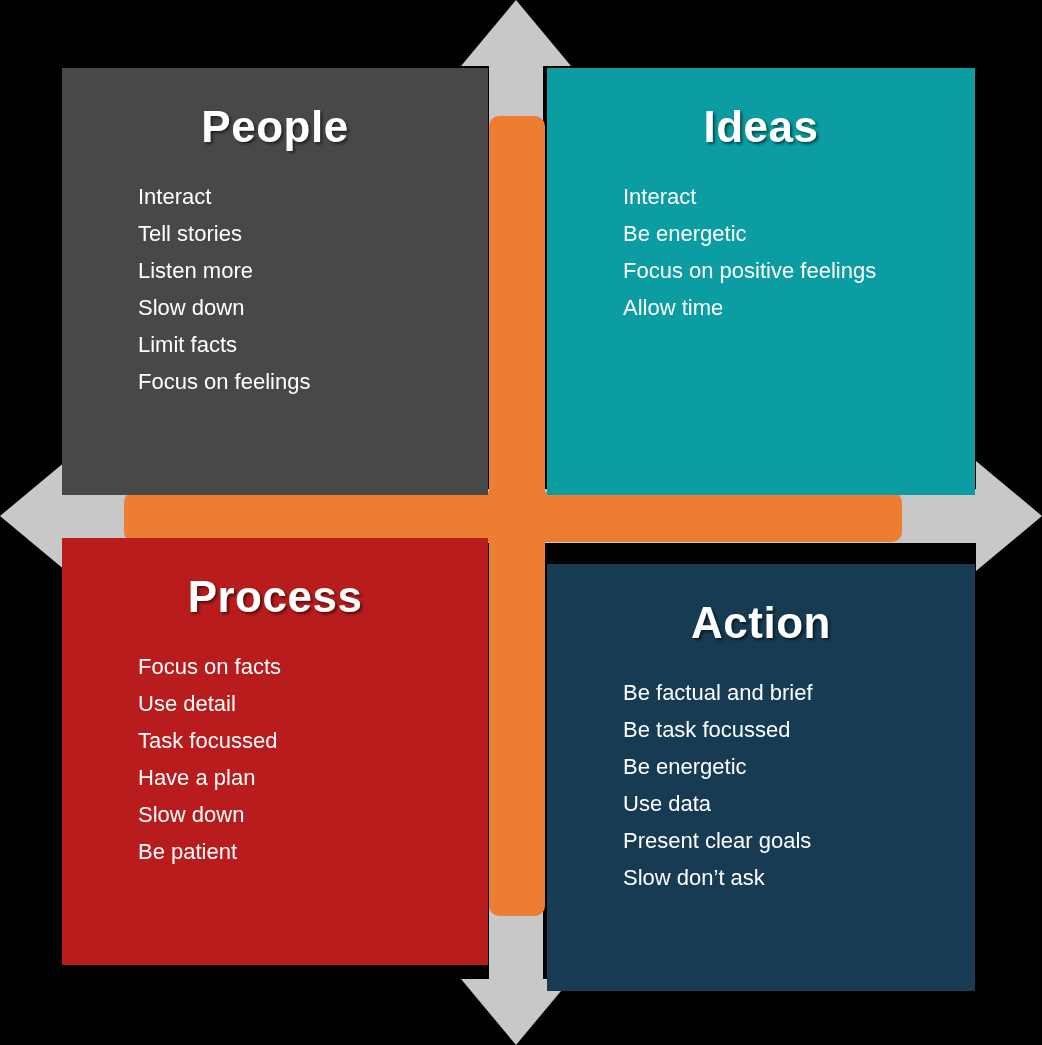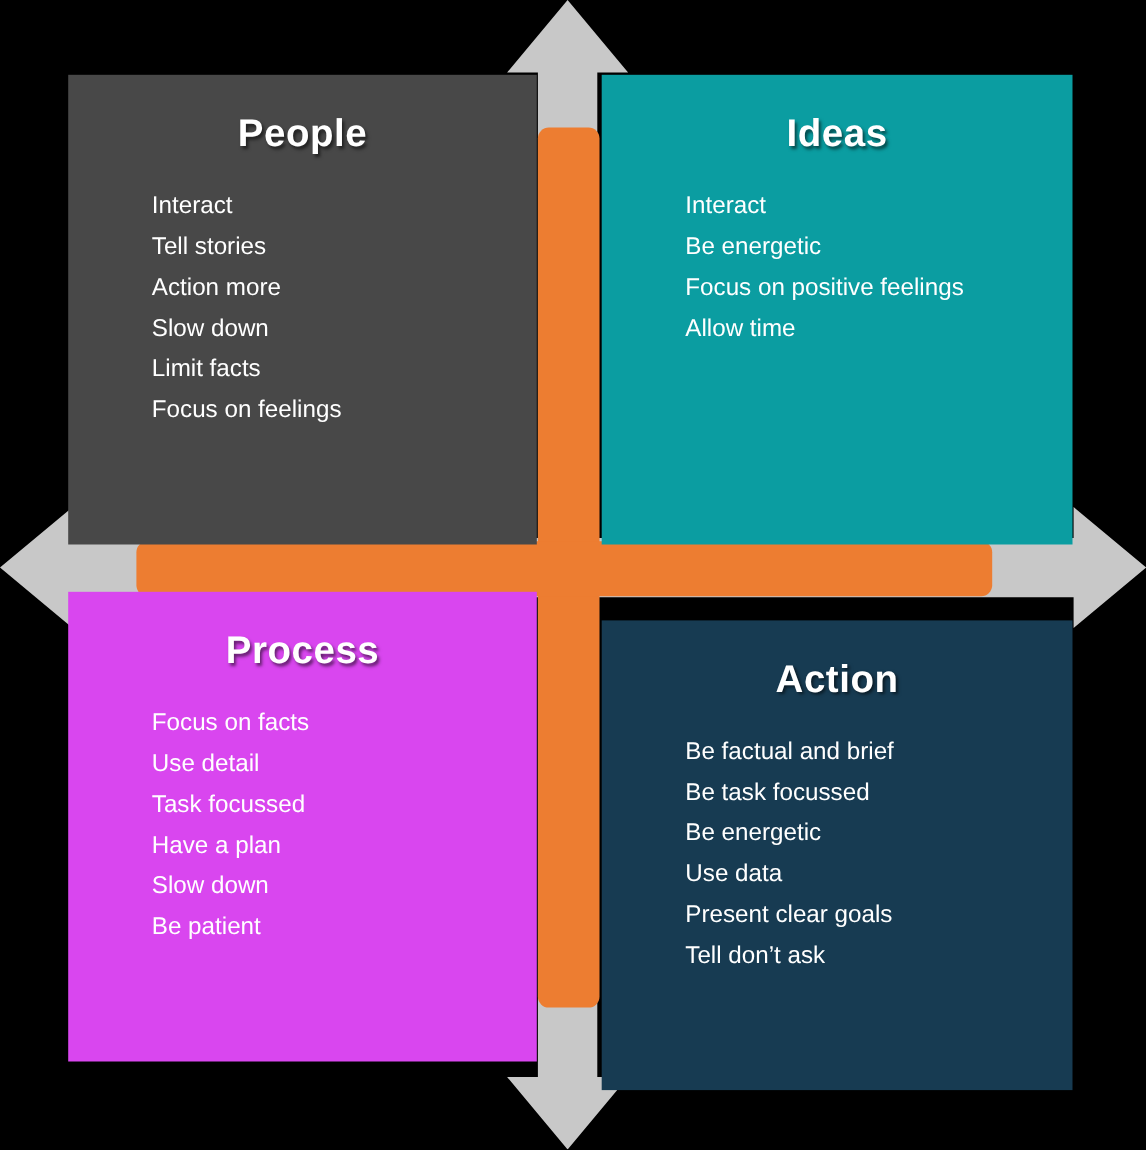--- a/index.html
+++ b/index.html
@@ -40,21 +40,21 @@
   .q-people  { left: 62px;  top: 68px;  width: 426px; height: 427px; }
   .q-ideas   { left: 547px; top: 68px;  width: 428px; height: 427px; }
   .q-process { left: 62px;  top: 538px; width: 426px; height: 427px; }
   .q-action  { left: 547px; top: 564px; width: 428px; height: 427px; }
 
   .q-title {
     margin: 0;
     padding: 0;
     margin-left: -56px; 
     text-align: center;
-    font-size: 35px;
+    font-size: 44px;
     font-weight: bold;
     letter-spacing: 0.5px;
     text-shadow: 2px 2px 3px rgba(0,0,0,0.55);
   }
   .q-items {
     list-style: none;
     margin: 26px 0 0 0;
     padding: 0;
     font-size: 22px;
     line-height: 37px;
@@ -77,54 +77,54 @@
   </svg>
 
   <div class="cross-bar cross-v" style="background-color: rgb(237, 125, 49);"></div>
   <div class="cross-bar cross-h" style="background-color: rgb(237, 125, 49);"></div>
 
   <section class="quadrant q-people" style="background-color: rgb(72, 72, 72);">
     <h2 class="q-title">People</h2>
     <ul class="q-items">
         <li class="q-item">Interact</li>
         <li class="q-item">Tell stories</li>
-        <li class="q-item">Action more</li>
+        <li class="q-item">Listen more</li>
         <li class="q-item">Slow down</li>
         <li class="q-item">Limit facts</li>
         <li class="q-item">Focus on feelings</li>
       </ul>
   </section>
 
   <section class="quadrant q-ideas" style="background-color: rgb(11, 157, 161);">
     <h2 class="q-title">Ideas</h2>
     <ul class="q-items">
         <li class="q-item">Interact</li>
         <li class="q-item">Be energetic</li>
         <li class="q-item">Focus on positive feelings</li>
         <li class="q-item">Allow time</li>
       </ul>
   </section>
 
-  <section class="quadrant q-process" style="background-color: #d946ef;">
+  <section class="quadrant q-process" style="background-color: #b91c1c;">
     <h2 class="q-title">Process</h2>
     <ul class="q-items">
         <li class="q-item">Focus on facts</li>
         <li class="q-item">Use detail</li>
         <li class="q-item">Task focussed</li>
         <li class="q-item">Have a plan</li>
         <li class="q-item">Slow down</li>
         <li class="q-item">Be patient</li>
       </ul>
   </section>
 
   <section class="quadrant q-action" style="background-color: rgb(23, 59, 82);">
     <h2 class="q-title">Action</h2>
     <ul class="q-items">
         <li class="q-item">Be factual and brief</li>
         <li class="q-item">Be task focussed</li>
         <li class="q-item">Be energetic</li>
         <li class="q-item">Use data</li>
         <li class="q-item">Present clear goals</li>
-        <li class="q-item">Tell don’t ask</li>
+        <li class="q-item">Slow don’t ask</li>
       </ul>
   </section>
 
 </div>
 
 </body></html>

